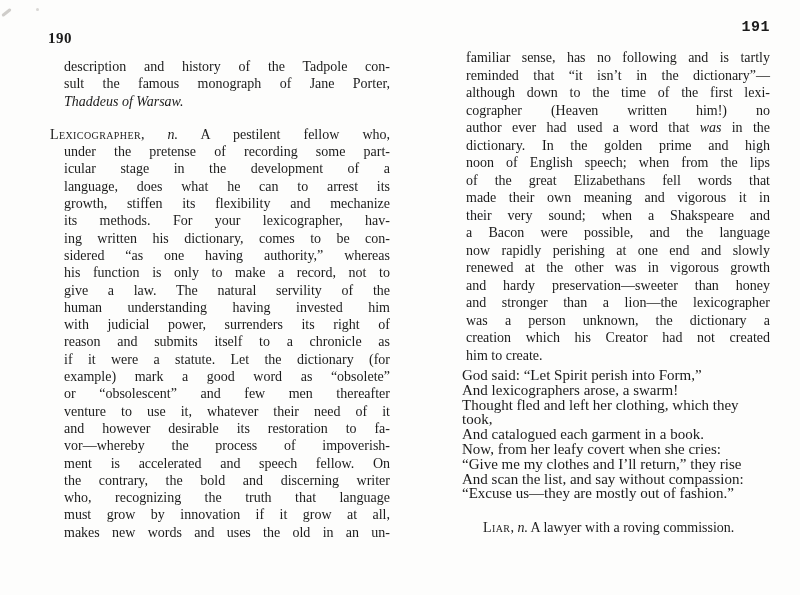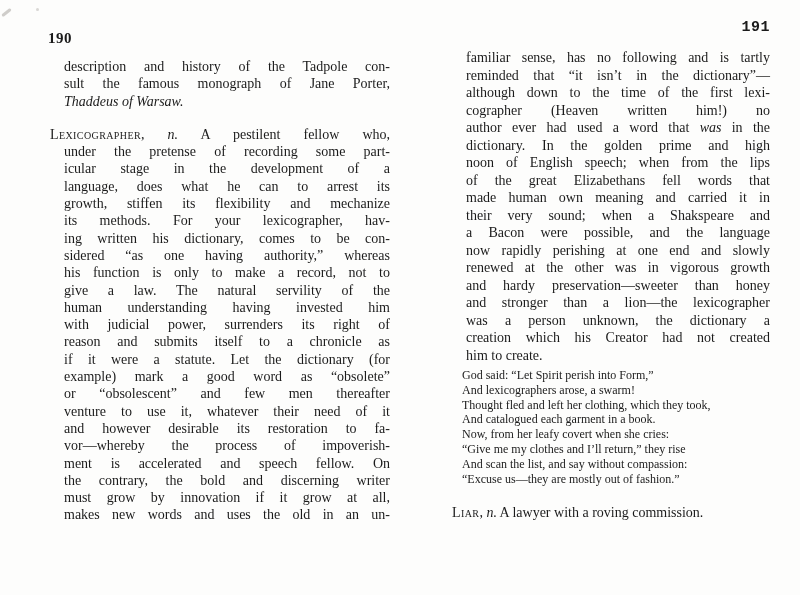--- a/index.html
+++ b/index.html
@@ -32,29 +32,29 @@
     text-align:justify;
     text-align-last:justify;
     white-space:normal;
   }
   .line.vlast{text-align-last:left;}
   .line.hang{text-indent:-14px;}
   .blk-entry{margin-top:16px;}
   .blk-poem{
     margin-top:4px;
     padding-left:10px;
-    font-size:12px;line-height:14.8px;
+    font-size:15px;line-height:14.8px;
   }
   .blk-poem .line{text-align:left;text-align-last:left;}
   .blk-sig{
     padding-right:30px;
     font-size:12.5px;line-height:15px;
   }
   .blk-sig .line{text-align:right;text-align-last:right;}
-  .blk-liar{margin-top:18px;}
+  .blk-liar{margin-top:18px;margin-left:31px;}
   .i{font-style:italic;}
   .sc{font-variant:small-caps;letter-spacing:.4px;}
   .speck{position:absolute;pointer-events:none;}
   .speck1{left:1px;top:11px;width:11px;height:3px;background:#a9a6a1;transform:rotate(-38deg);border-radius:2px;opacity:.55;}
   .speck2{left:36px;top:8px;width:3px;height:3px;border-radius:50%;background:#b5b2ad;opacity:.5;}
 </style>
 </head>
 <body>
 
 <div class="sheet">
@@ -86,36 +86,37 @@
         <div class="line"><span>with judicial power, surrenders its right of</span></div>
         <div class="line"><span>reason and submits itself to a chronicle as</span></div>
         <div class="line"><span>if it were a statute. Let the dictionary (for</span></div>
         <div class="line"><span>example) mark a good word as “obsolete”</span></div>
         <div class="line"><span>or “obsolescent” and few men thereafter</span></div>
         <div class="line"><span>venture to use it, whatever their need of it</span></div>
         <div class="line"><span>and however desirable its restoration to fa-</span></div>
         <div class="line"><span>vor—whereby the process of impoverish-</span></div>
         <div class="line"><span>ment is accelerated and speech fellow. On</span></div>
         <div class="line"><span>the contrary, the bold and discerning writer</span></div>
+        <div class="line"><span>who, recognizing the truth that language</span></div>
         <div class="line"><span>must grow by innovation if it grow at all,</span></div>
         <div class="line"><span>makes new words and uses the old in an un-</span></div>
       </div>
     </div>
 
   <div class="col col-right">
       <div class="blk blk-para">
         <div class="line"><span>familiar sense, has no following and is tartly</span></div>
         <div class="line"><span>reminded that “it isn’t in the dictionary”—</span></div>
         <div class="line"><span>although down to the time of the first lexi-</span></div>
         <div class="line"><span>cographer (Heaven written him!) no</span></div>
         <div class="line"><span>author ever had used a word that </span><span class="i">was</span><span> in the</span></div>
         <div class="line"><span>dictionary. In the golden prime and high</span></div>
         <div class="line"><span>noon of English speech; when from the lips</span></div>
         <div class="line"><span>of the great Elizabethans fell words that</span></div>
-        <div class="line"><span>made human own meaning and carried it in</span></div>
+        <div class="line"><span>made their own meaning and vigorous it in</span></div>
         <div class="line"><span>their very sound; when a Shakspeare and</span></div>
         <div class="line"><span>a Bacon were possible, and the language</span></div>
         <div class="line"><span>now rapidly perishing at one end and slowly</span></div>
         <div class="line"><span>renewed at the other was in vigorous growth</span></div>
         <div class="line"><span>and hardy preservation—sweeter than honey</span></div>
         <div class="line"><span>and stronger than a lion—the lexicographer</span></div>
         <div class="line"><span>was a person unknown, the dictionary a</span></div>
         <div class="line"><span>creation which his Creator had not created</span></div>
         <div class="line vlast"><span>him to create.</span></div>
       </div>

